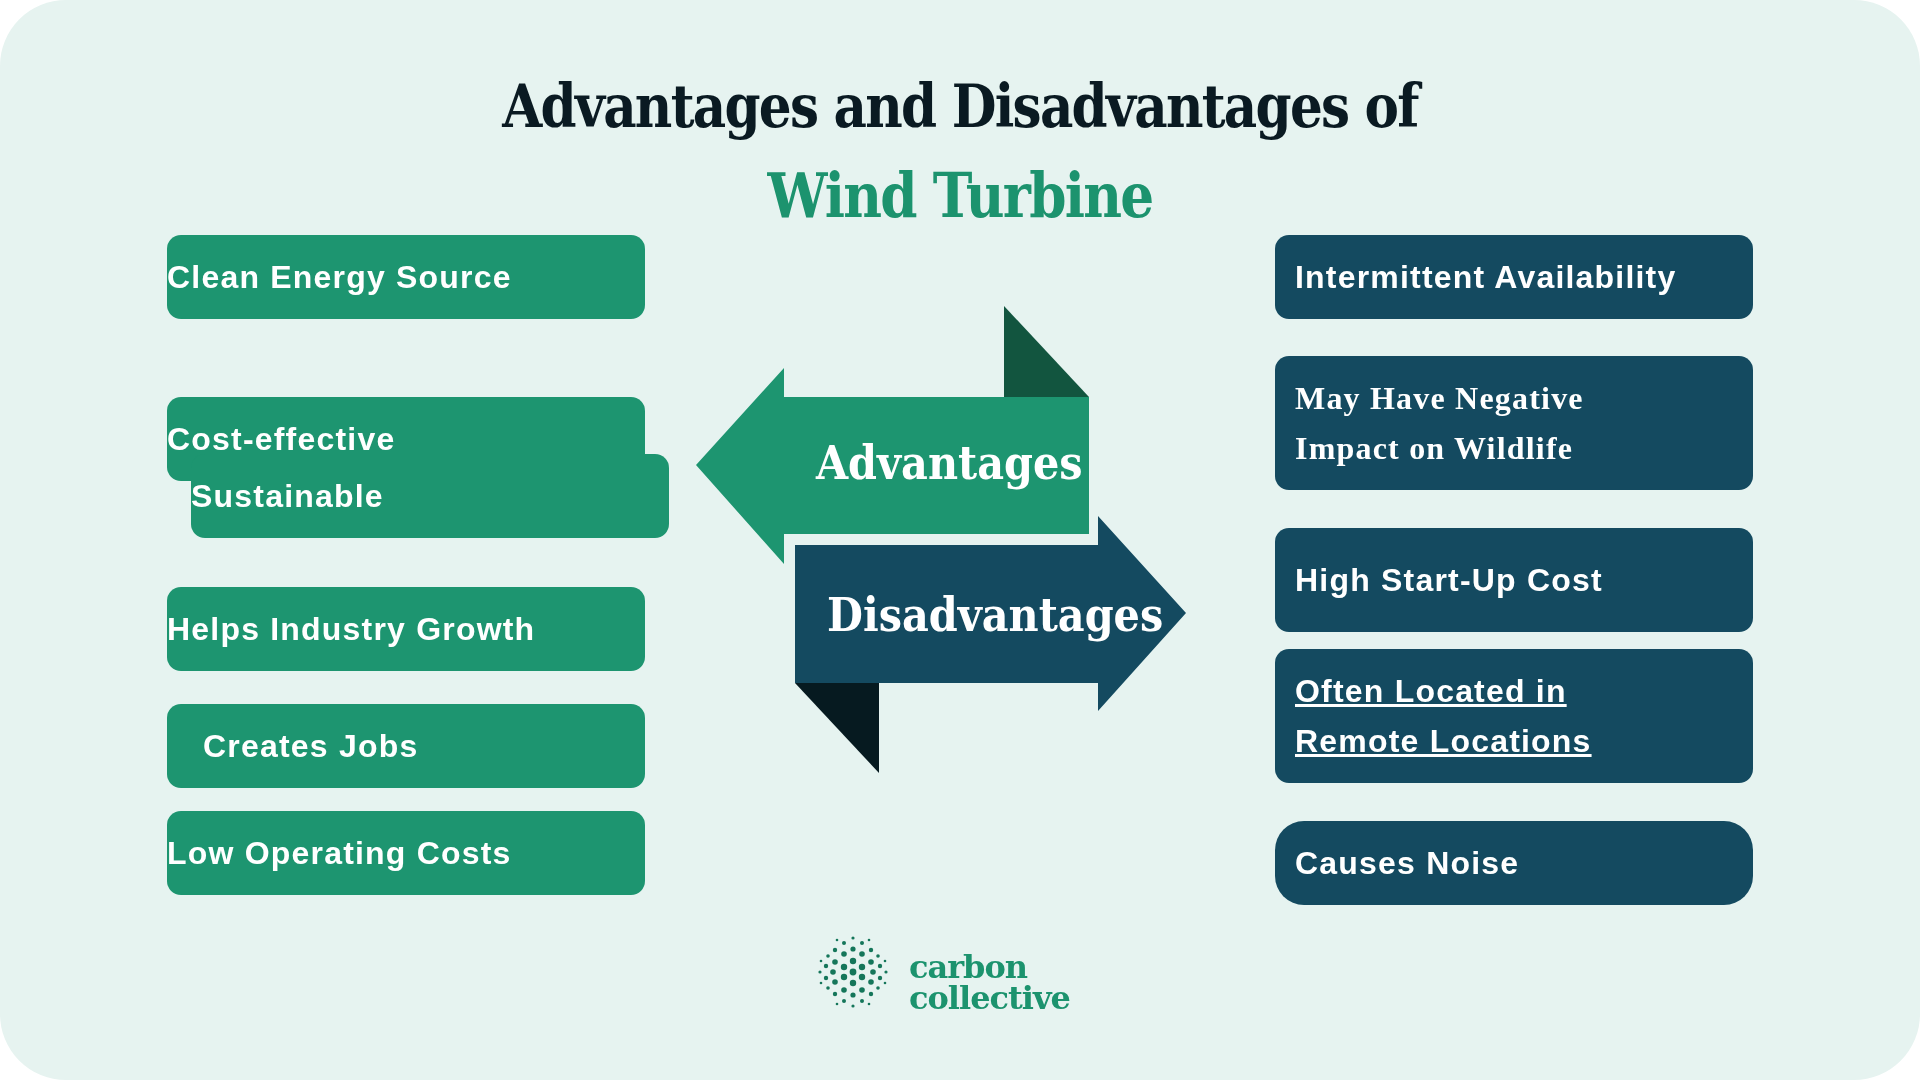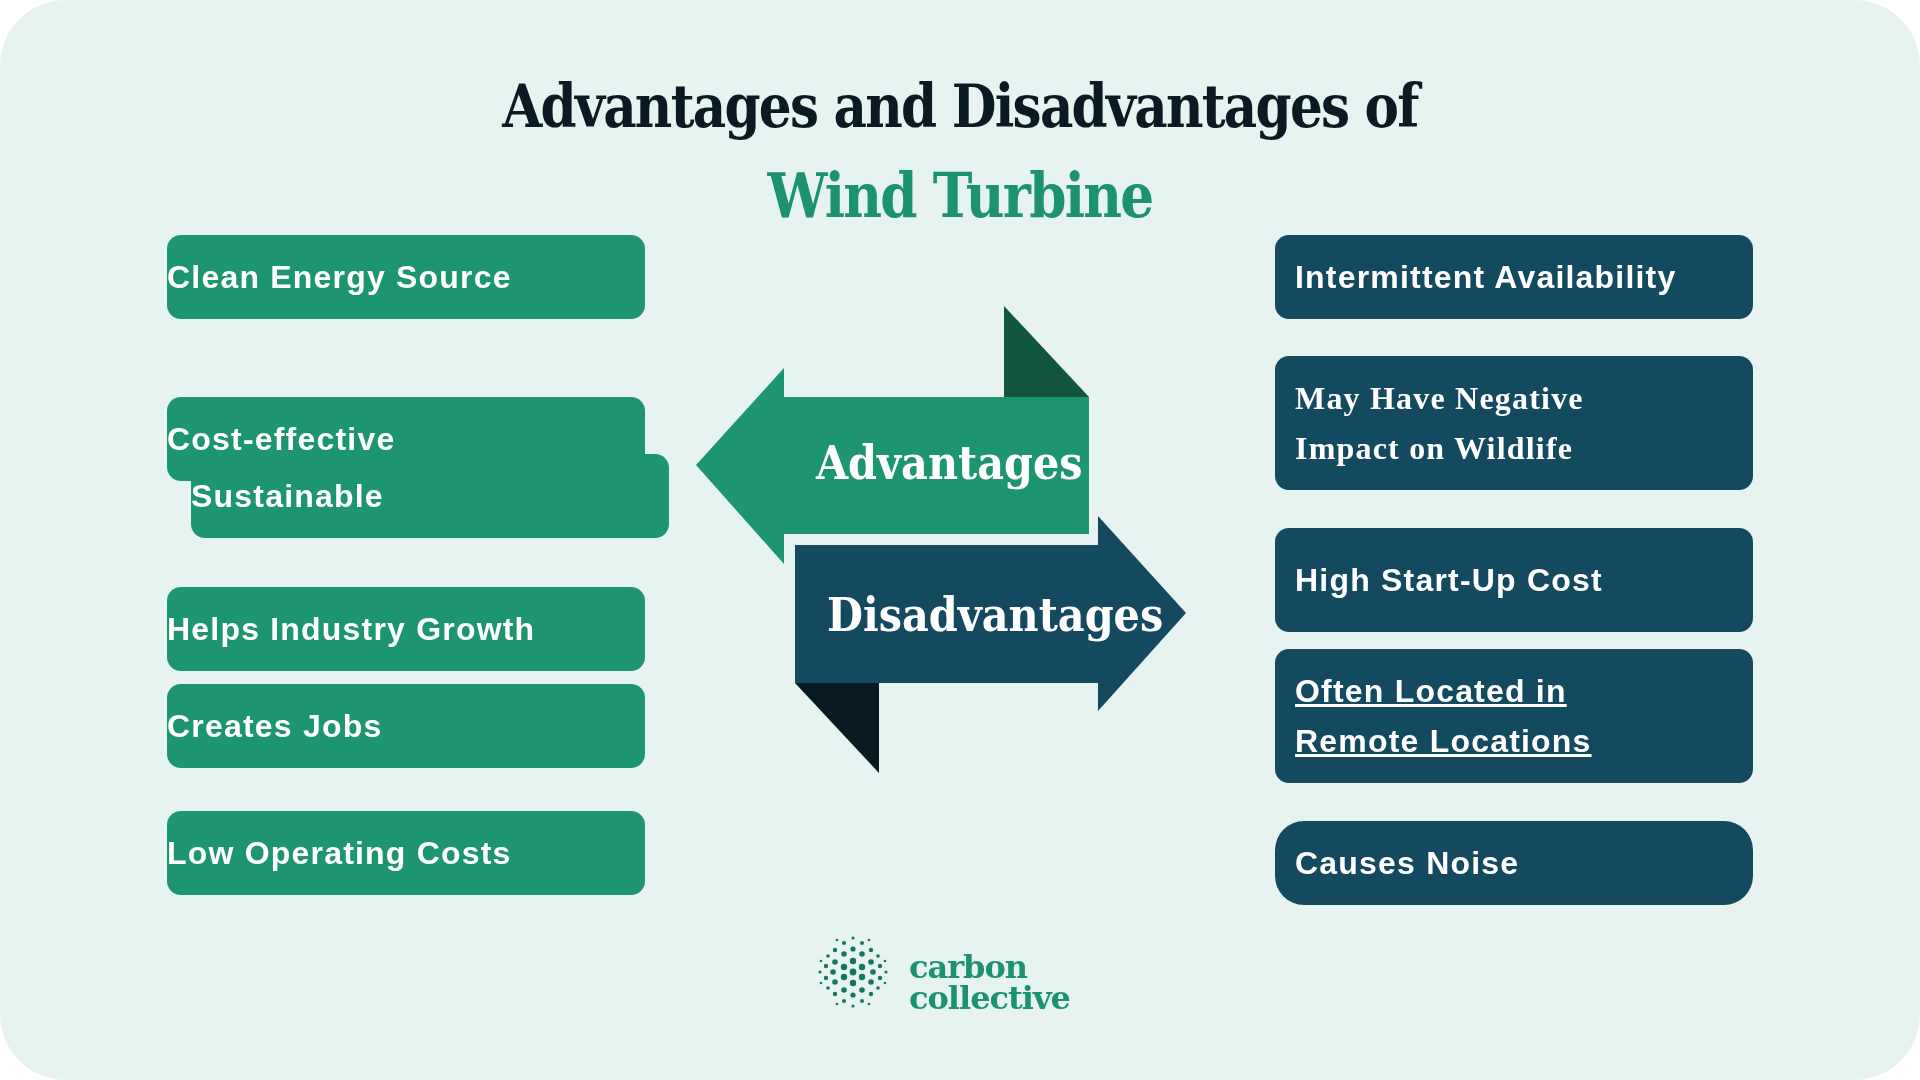--- a/index.html
+++ b/index.html
@@ -29,21 +29,21 @@
     </div>
   <div class="box adv" style="top:365px;margin-top:32px;">
       <span>Cost-effective</span>
     </div>
   <div class="box adv" style="top:454px;margin-left:24px;">
       <span>Sustainable</span>
     </div>
   <div class="box adv" style="top:587px;">
       <span>Helps Industry Growth</span>
     </div>
-  <div class="box adv" style="top:684px;">
+  <div class="box adv" style="top:704px;padding-left:36px;">
       <span>Creates Jobs</span>
     </div>
   <div class="box adv" style="top:811px;">
       <span>Low Operating Costs</span>
     </div>
 
   <div class="box dis" style="top:235px;height:84px;">
       <span>Intermittent Availability</span>
     </div>
   <div class="box dis" style="top:356px;height:134px;font-family:Liberation Serif, serif;">

